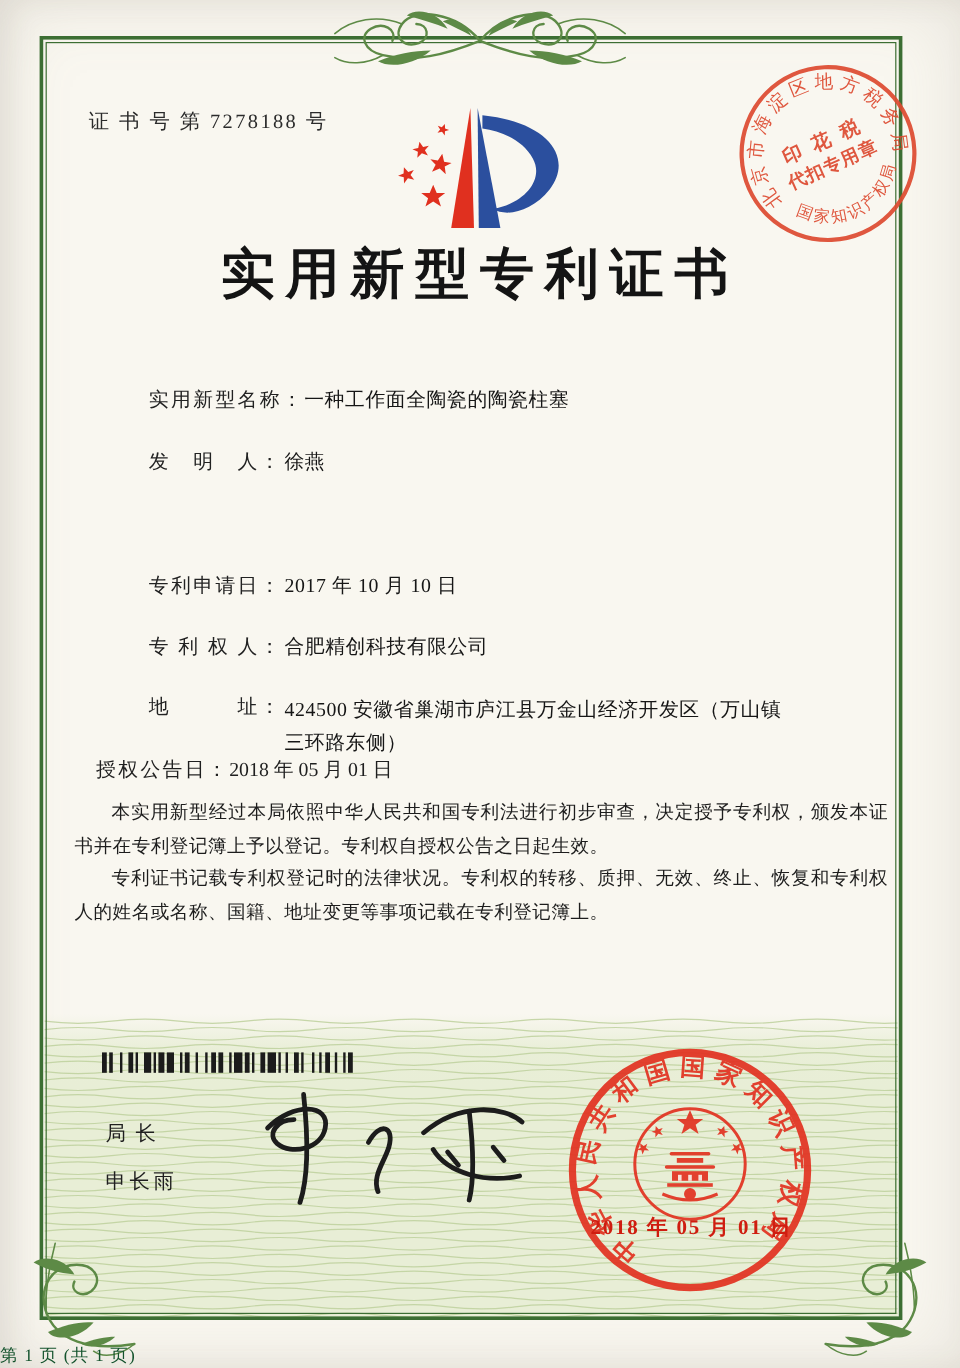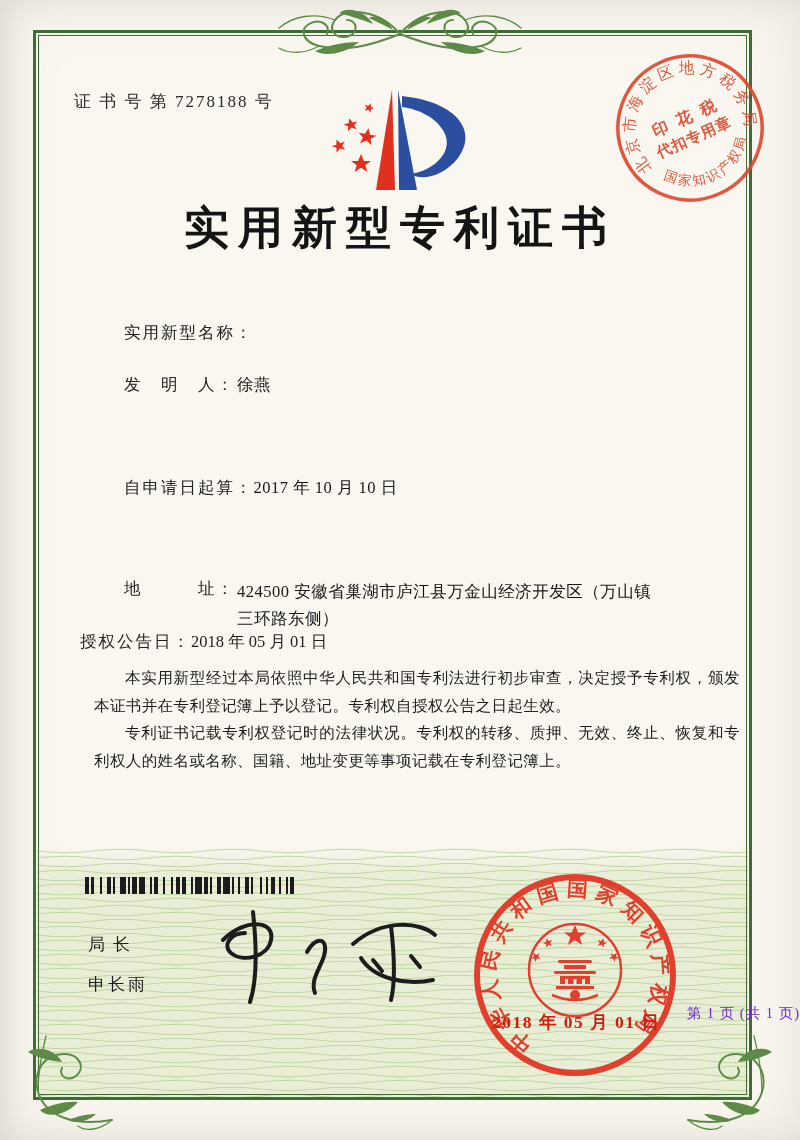--- a/index.html
+++ b/index.html
@@ -40,21 +40,21 @@
          letter-spacing:9px;color:#141414;z-index:4;}
   
   .row{position:absolute;left:80px;right:56px;display:flex;align-items:flex-start;font-size:16.5px;z-index:4;margin-left:44px;}
   .row .lbl{white-space:pre;letter-spacing:2px;min-width:113px;color:#222;}
   .row .val{color:#161616;letter-spacing:.5px;}
   .row.addr .val{max-width:428px;line-height:1.65;}
   .grant-left{position:absolute;left:80px;top:631px;display:flex;font-size:16.5px;z-index:4;align-items:center;}
   .grant-right{position:absolute;left:450px;top:631px;display:flex;font-size:16.5px;z-index:4;}
   .grant-left .lbl,.grant-right .lbl{letter-spacing:2px;}
   
-  .body-text{position:absolute;left:62px;right:60px;top:664px;z-index:4;margin-left:32px;}
+  .body-text{position:absolute;left:62px;right:60px;top:664px;z-index:4;}
   .body-text p{margin:0;font-size:15.5px;line-height:1.78;text-indent:2em;color:#1d1d1d;
                letter-spacing:.4px;text-align:justify;}
   
   .barcode{position:absolute;left:85px;top:877px;width:212px;height:17px;display:flex;z-index:4;}
   .barcode i{display:block;height:100%;}
   
   .signer-title{position:absolute;left:88px;top:933px;font-size:17px;letter-spacing:8px;z-index:4;}
   .signer-name{position:absolute;left:88px;top:973px;font-size:17px;letter-spacing:3px;z-index:4;}
   .signature{position:absolute;left:195px;top:900px;width:250px;height:115px;z-index:4;}
   .sig{stroke:#1c1c1c;fill:none;stroke-width:4;stroke-linecap:round;stroke-linejoin:round;}
@@ -62,22 +62,22 @@
   .seal{position:absolute;left:468px;top:868px;width:214px;height:214px;z-index:5;opacity:.93;}
   .seal-date{position:absolute;left:492px;top:1010px;font-size:17.5px;font-weight:700;
              color:var(--seal-date-red);letter-spacing:1.5px;z-index:6;}
   .stamp{position:absolute;left:600px;top:38px;width:180px;height:180px;z-index:5;opacity:.92;}
   .red-f{fill:var(--logo-red);}
   .seal-f{fill:var(--seal-red);}
   .seal-s{stroke:var(--seal-red);fill:none;}
   .stamp-f{fill:var(--stamp-red);}
   .stamp-s{stroke:var(--stamp-red);fill:none;}
   
-  .footer{position:absolute;left:0;right:0;top:1004px;text-align:right;font-size:14.5px;
-          letter-spacing:1px;color:#6d28d9;z-index:4;}
+  .footer{position:absolute;left:0;right:0;top:1120px;text-align:left;font-size:14.5px;
+          letter-spacing:1px;color:#14532d;z-index:4;}
 </style>
 </head>
 <body>
 
 <div class="page">
 
   <div class="green-zone">
     <svg id="waves" viewBox="0 0 711 253" preserveAspectRatio="none">
         <path d="M0 6 q 28 3.5 56 0 q 28 -3.5 56 0 q 28 3.5 56 0 q 28 -3.5 56 0 q 28 3.5 56 0 q 28 -3.5 56 0 q 28 3.5 56 0 q 28 -3.5 56 0 q 28 3.5 56 0 q 28 -3.5 56 0 q 28 3.5 56 0 q 28 -3.5 56 0 q 28 3.5 56 0" fill="none" stroke="var(--wave-green)" stroke-width="1" opacity="0.85"></path>
         <path d="M0 13 q 28 -3.5 56 0 q 28 3.5 56 0 q 28 -3.5 56 0 q 28 3.5 56 0 q 28 -3.5 56 0 q 28 3.5 56 0 q 28 -3.5 56 0 q 28 3.5 56 0 q 28 -3.5 56 0 q 28 3.5 56 0 q 28 -3.5 56 0 q 28 3.5 56 0 q 28 -3.5 56 0" fill="none" stroke="var(--wave-green)" stroke-width="1" opacity="0.85"></path>
@@ -181,28 +181,33 @@
       </text>
       <text x="90" y="84" text-anchor="middle" font-size="16" font-weight="bold" letter-spacing="3" class="stamp-f">印 花 税</text>
       <text x="90" y="105" text-anchor="middle" font-size="15" font-weight="bold" letter-spacing="1" class="stamp-f">代扣专用章</text>
     </g>
   </svg>
 
   <div class="title">实用新型专利证书</div>
 
   <div class="row" style="top:322px">
     <span class="lbl">实用新型名称：</span>
+    <span class="val">一种工作面全陶瓷的陶瓷柱塞</span>
   </div>
   <div class="row" style="top:374px">
     <span class="lbl">发　明　人：</span>
     <span class="val">徐燕</span>
   </div>
   <div class="row" style="top:477px">
-    <span class="lbl">自申请日起算：</span>
+    <span class="lbl">专利申请日：</span>
     <span class="val">2017 年 10 月 10 日</span>
+  </div>
+  <div class="row" style="top:528px">
+    <span class="lbl">专 利 权 人：</span>
+    <span class="val">合肥精创科技有限公司</span>
   </div>
   <div class="row addr" style="top:578px">
     <span class="lbl">地　　　址：</span>
     <span class="val">424500 安徽省巢湖市庐江县万金山经济开发区（万山镇三环路东侧）</span>
   </div>
   <div class="grant-left">
     <span class="lbl">授权公告日：</span>
     <span class="val">2018 年 05 月 01 日</span>
   </div>
 

